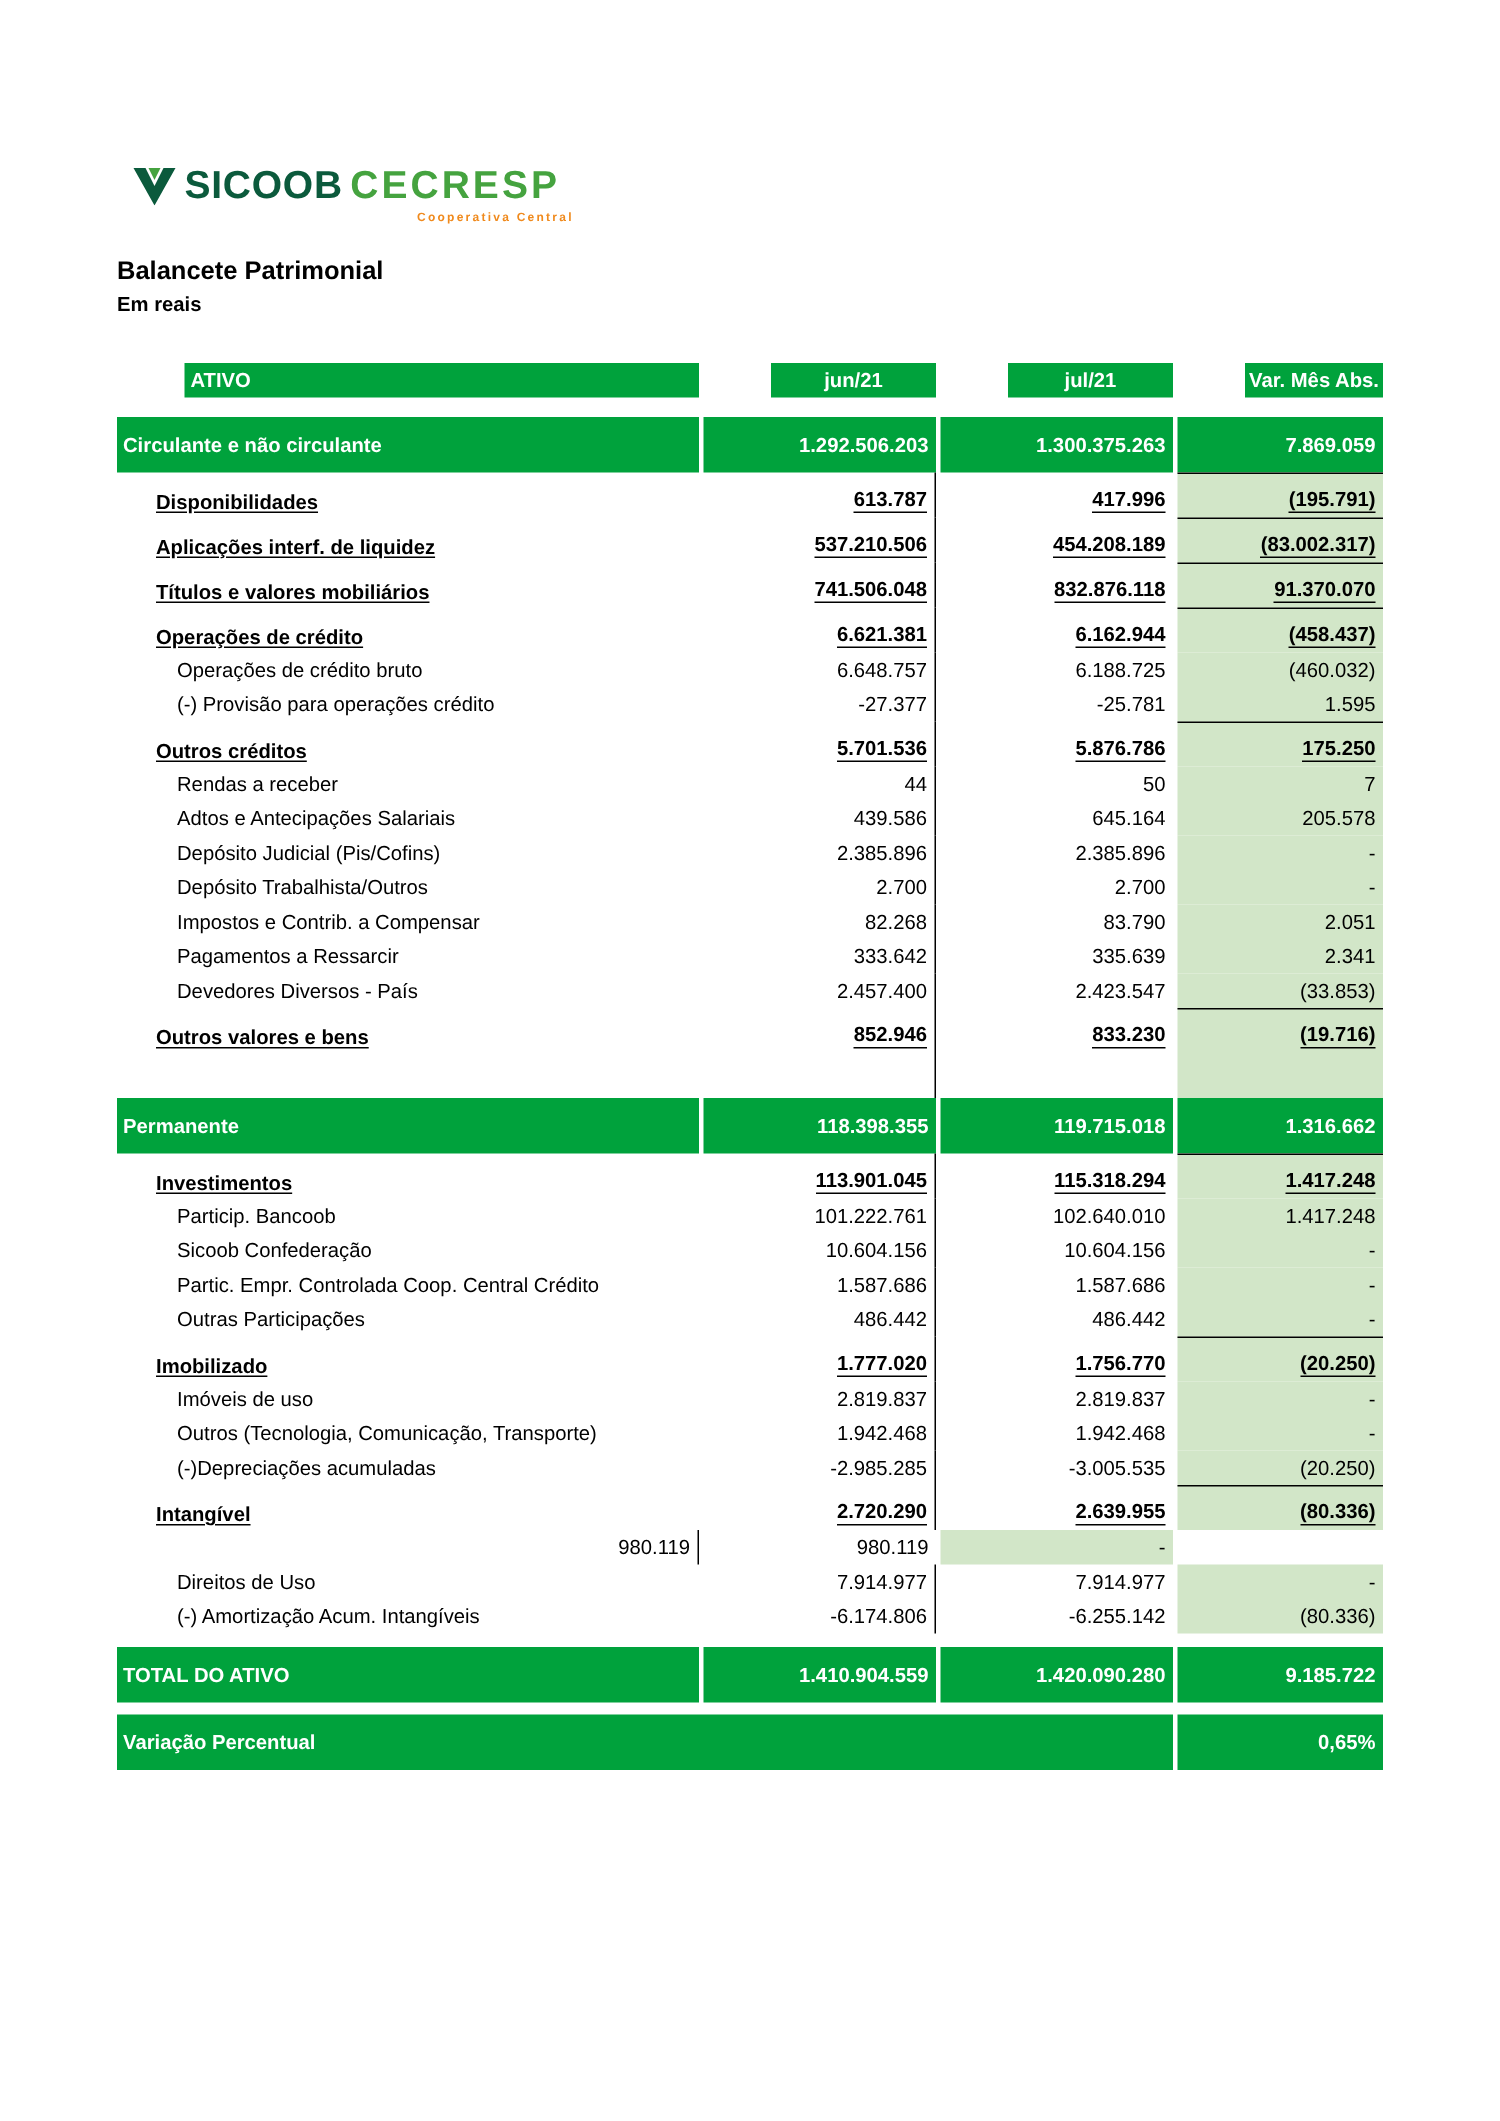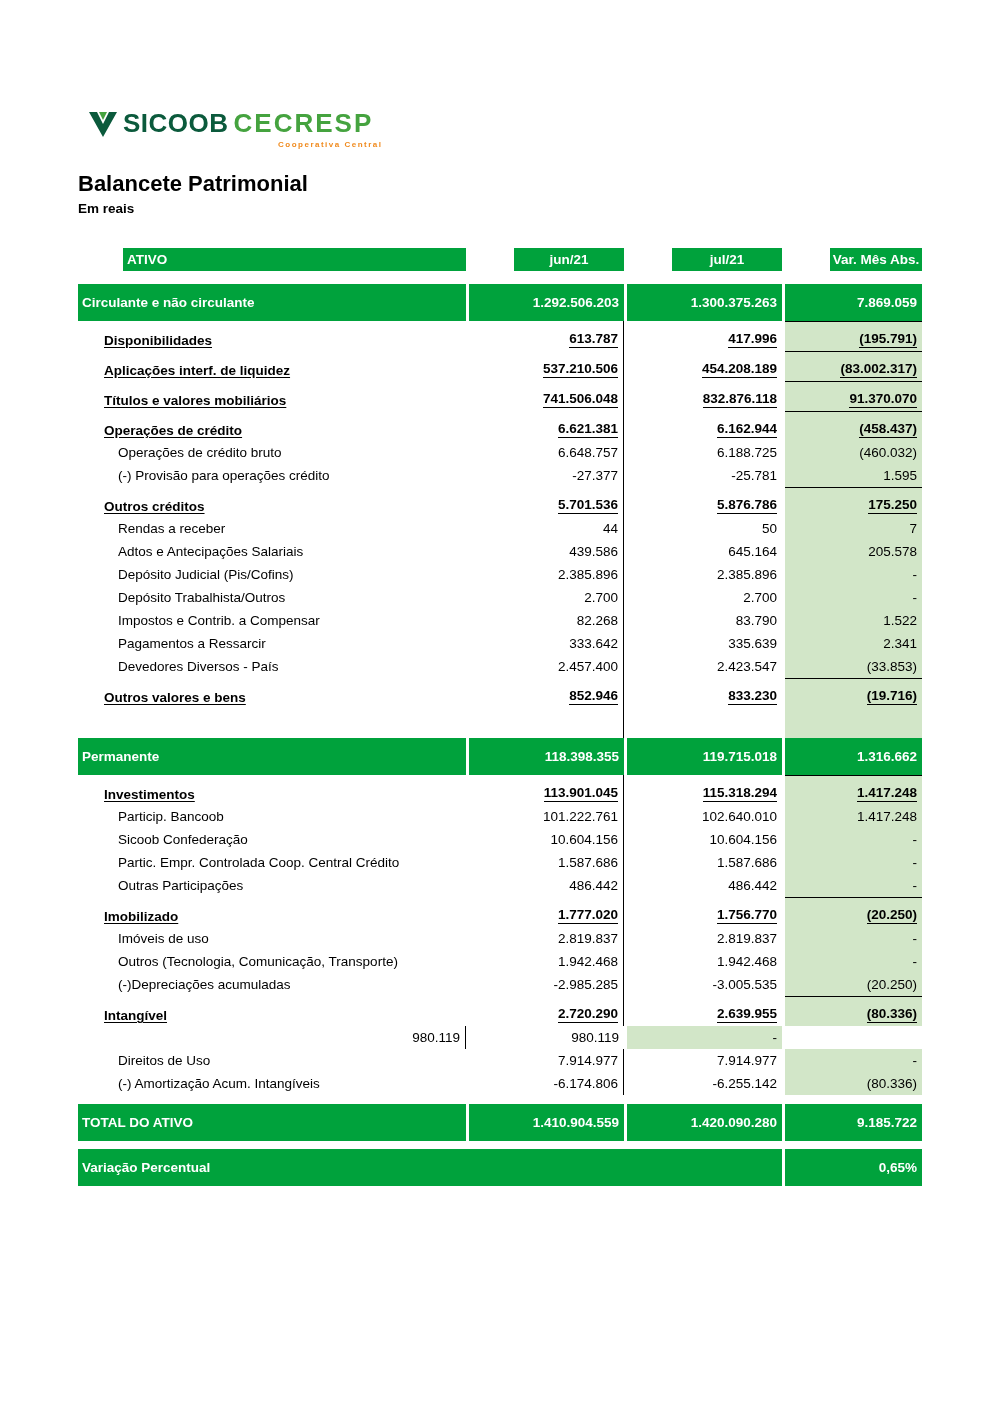--- a/index.html
+++ b/index.html
@@ -22,21 +22,21 @@
 
   
   .logo { margin-left: 10px; }
   .logo-row { display: flex; align-items: center; gap: 5px; }
   .logo-mark { display: inline-flex; }
   .logo-sicoob { font-size: 26px; font-weight: bold; color: var(--sicoob-dark); letter-spacing: 0.5px; }
   .logo-cecresp { font-size: 26px; font-weight: bold; color: var(--cecresp-green); letter-spacing: 2px; }
   .logo-tagline { font-size: 8px; font-weight: bold; color: var(--tagline-orange); letter-spacing: 1.5px; margin: 1px 0 0 190px; }
 
   
-  .title { font-size: 22px; font-weight: bold; margin: 22px 0 4px 0; }
+  .title { font-size: 17px; font-weight: bold; margin: 22px 0 4px 0; }
   .subtitle { font-size: 13.5px; font-weight: bold; margin: 0 0 32px 0; }
 
   
   .table { width: 844px; font-size: 13.5px; }
   .trow {
     display: grid;
     grid-template-columns: 388px 155px 155px 137px;
     column-gap: 3px;
   }
   .c { display: flex; align-items: center; min-height: 23px; }
@@ -277,21 +277,21 @@
           <div class="c label">
             <span class="v">Impostos e Contrib. a Compensar</span>
           </div>
           <div class="c num jun">
             <span class="v">82.268</span>
           </div>
           <div class="c num jul">
             <span class="v">83.790</span>
           </div>
           <div class="c num var">
-            <span class="v">1.522</span>
+            <span class="v">2.051</span>
           </div>
         </div>
         <div class="trow r-detail">
           <div class="c label">
             <span class="v">Pagamentos a Ressarcir</span>
           </div>
           <div class="c num jun">
             <span class="v">333.642</span>
           </div>
           <div class="c num jul">

